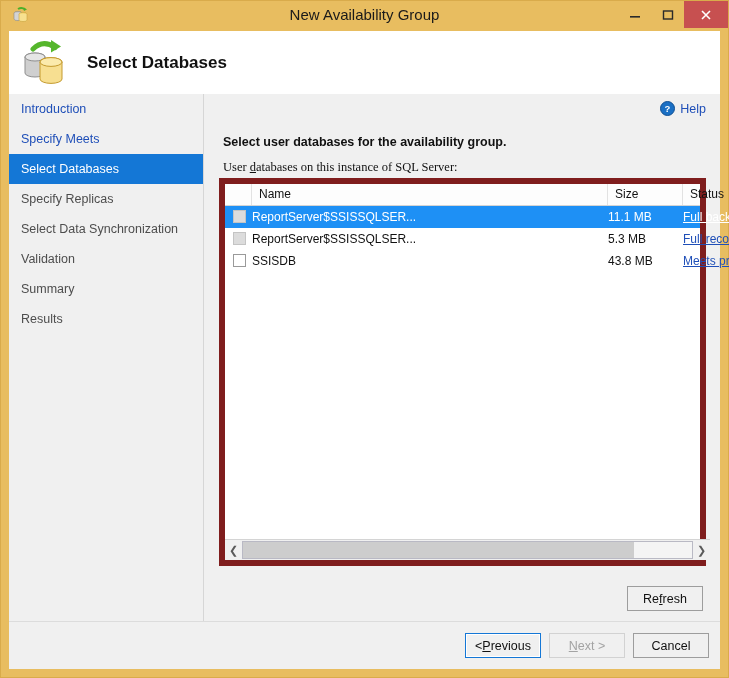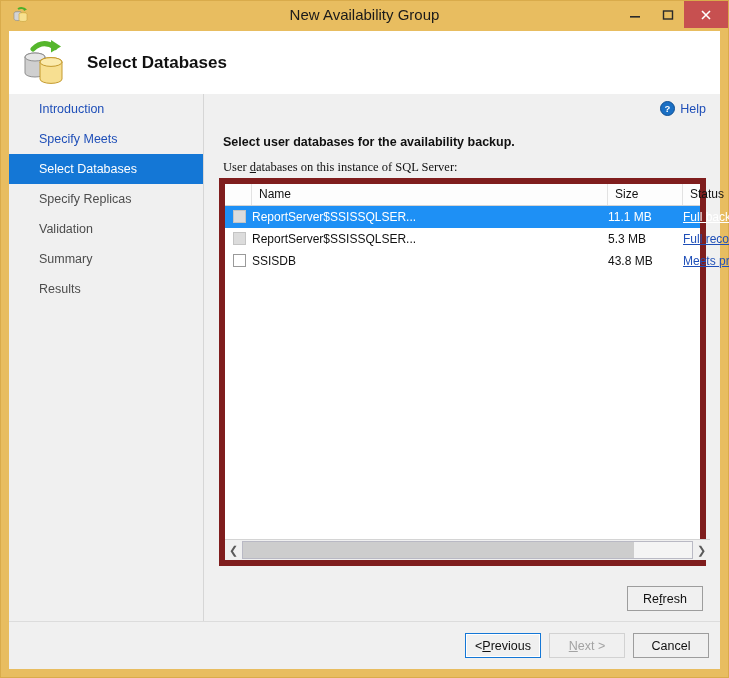--- a/index.html
+++ b/index.html
@@ -110,21 +110,21 @@
     left: 0; top: 0;
     width: 195px;
     height: 527px;
     background: #f0f0f0;
     border-right: 1px solid #d6d6d6;
     box-sizing: border-box;
   }
   .nav-item {
     height: 30px;
     line-height: 30px;
-    padding-left: 30px;
+    padding-left: 12px;
     font-size: 12.5px;
     white-space: nowrap;
     box-sizing: border-box;
   }
   .nav-item.link { color: #1f4fb8; }
   .nav-item.muted { color: #4d4d4d; }
   .nav-item.active {
     background: #1477d6;
     color: #ffffff;
   }
@@ -371,38 +371,39 @@
     <div class="banner-title">Select Databases</div>
   </div>
 
   <div class="content">
 
     <div class="sidebar">
       <div class="nav-item link">Introduction</div>
       <div class="nav-item link">Specify Meets</div>
       <div class="nav-item active">Select Databases</div>
       <div class="nav-item muted">Specify Replicas</div>
+      <div class="nav-item muted">Select Data Synchronization</div>
       <div class="nav-item muted">Validation</div>
       <div class="nav-item muted">Summary</div>
       <div class="nav-item muted">Results</div>
     </div>
 
     <div class="main">
 
       <div class="help-link">
         <span class="help-icon">
           <svg width="15" height="15" viewBox="0 0 15 15">
             <circle cx="7.5" cy="7.5" r="7" fill="#1a6fc4" stroke="#0e4e92" stroke-width="1"></circle>
             <text x="7.5" y="11" text-anchor="middle" font-size="9.5" font-family="Liberation Sans, sans-serif" font-weight="bold" fill="#ffffff">?</text>
           </svg>
         </span>
         <span>Help</span>
       </div>
 
-      <div class="prompt-bold">Select user databases for the availability backup.</div>
+      <div class="prompt-bold">Select user databases for the availability group.</div>
 
       <div class="prompt-sub">
         <span>User </span><span class="acc">d</span><span>atabases on this instance of SQL Server:</span>
       </div>
 
       <div class="listview">
 
         <div class="lv-header">
           <div class="lv-th" style="left:0; width:27px;"></div>
           <div class="lv-th" style="left:27px; width:356px;">Name</div>

